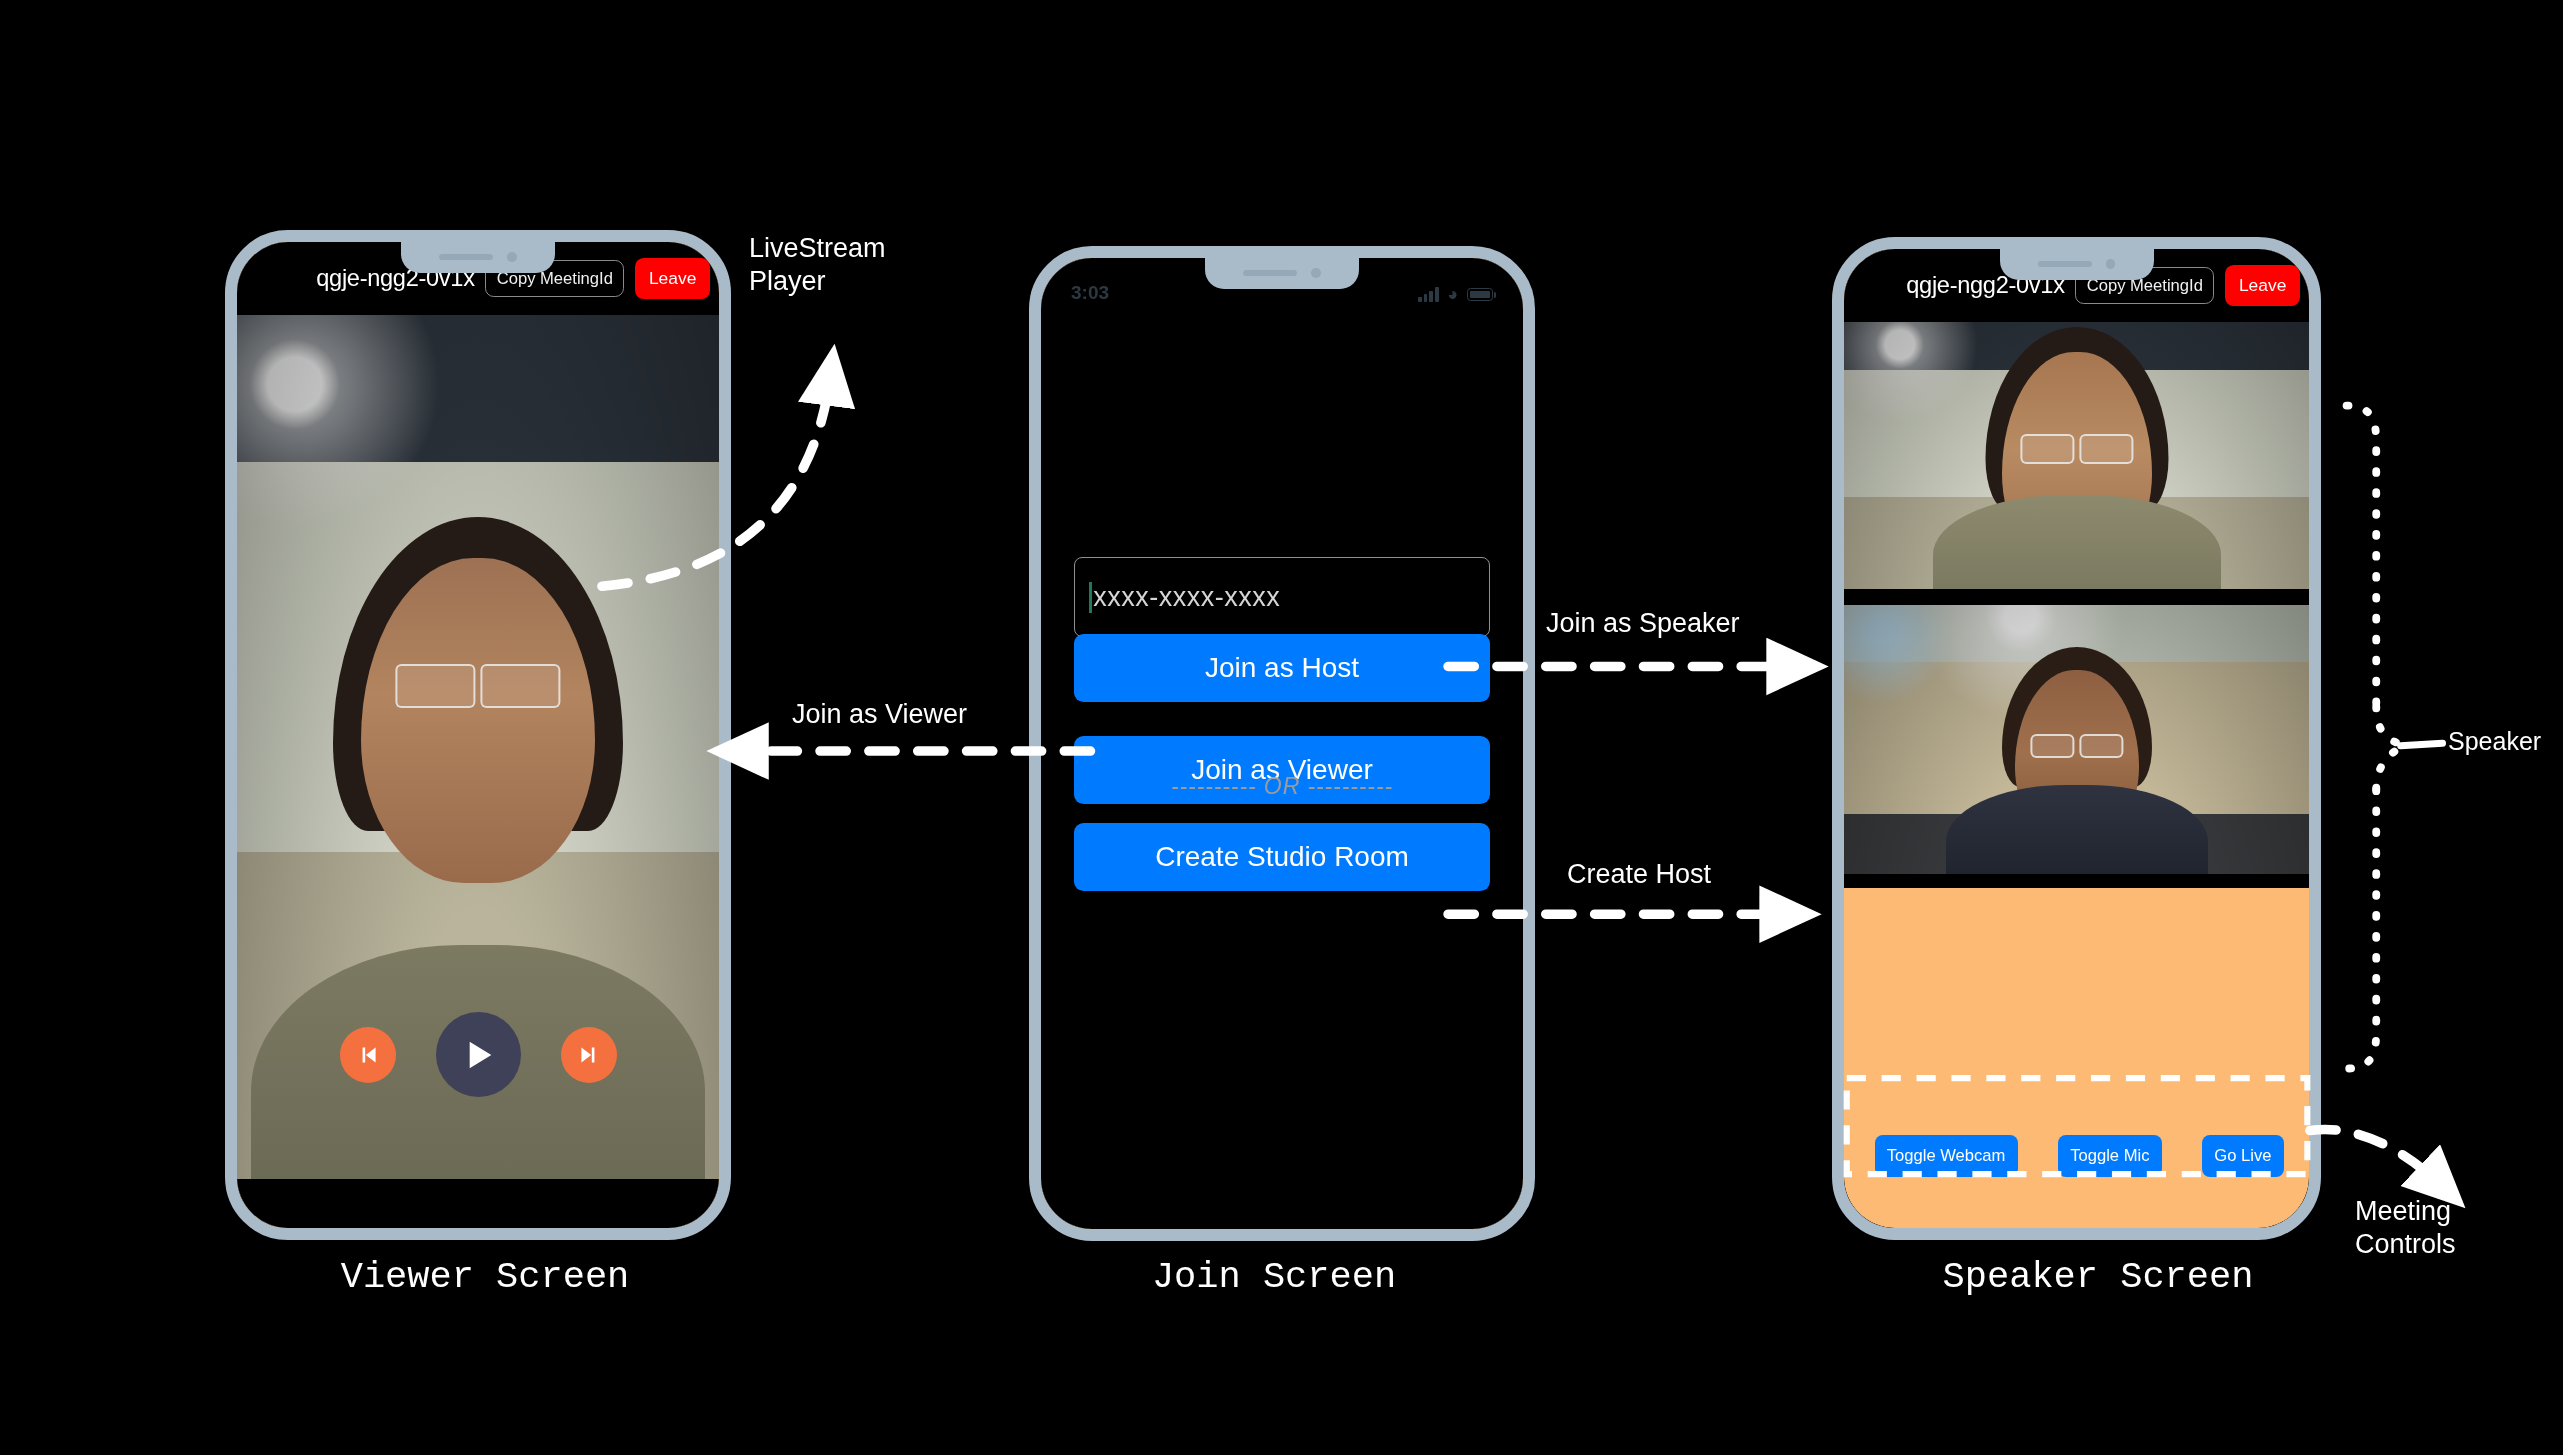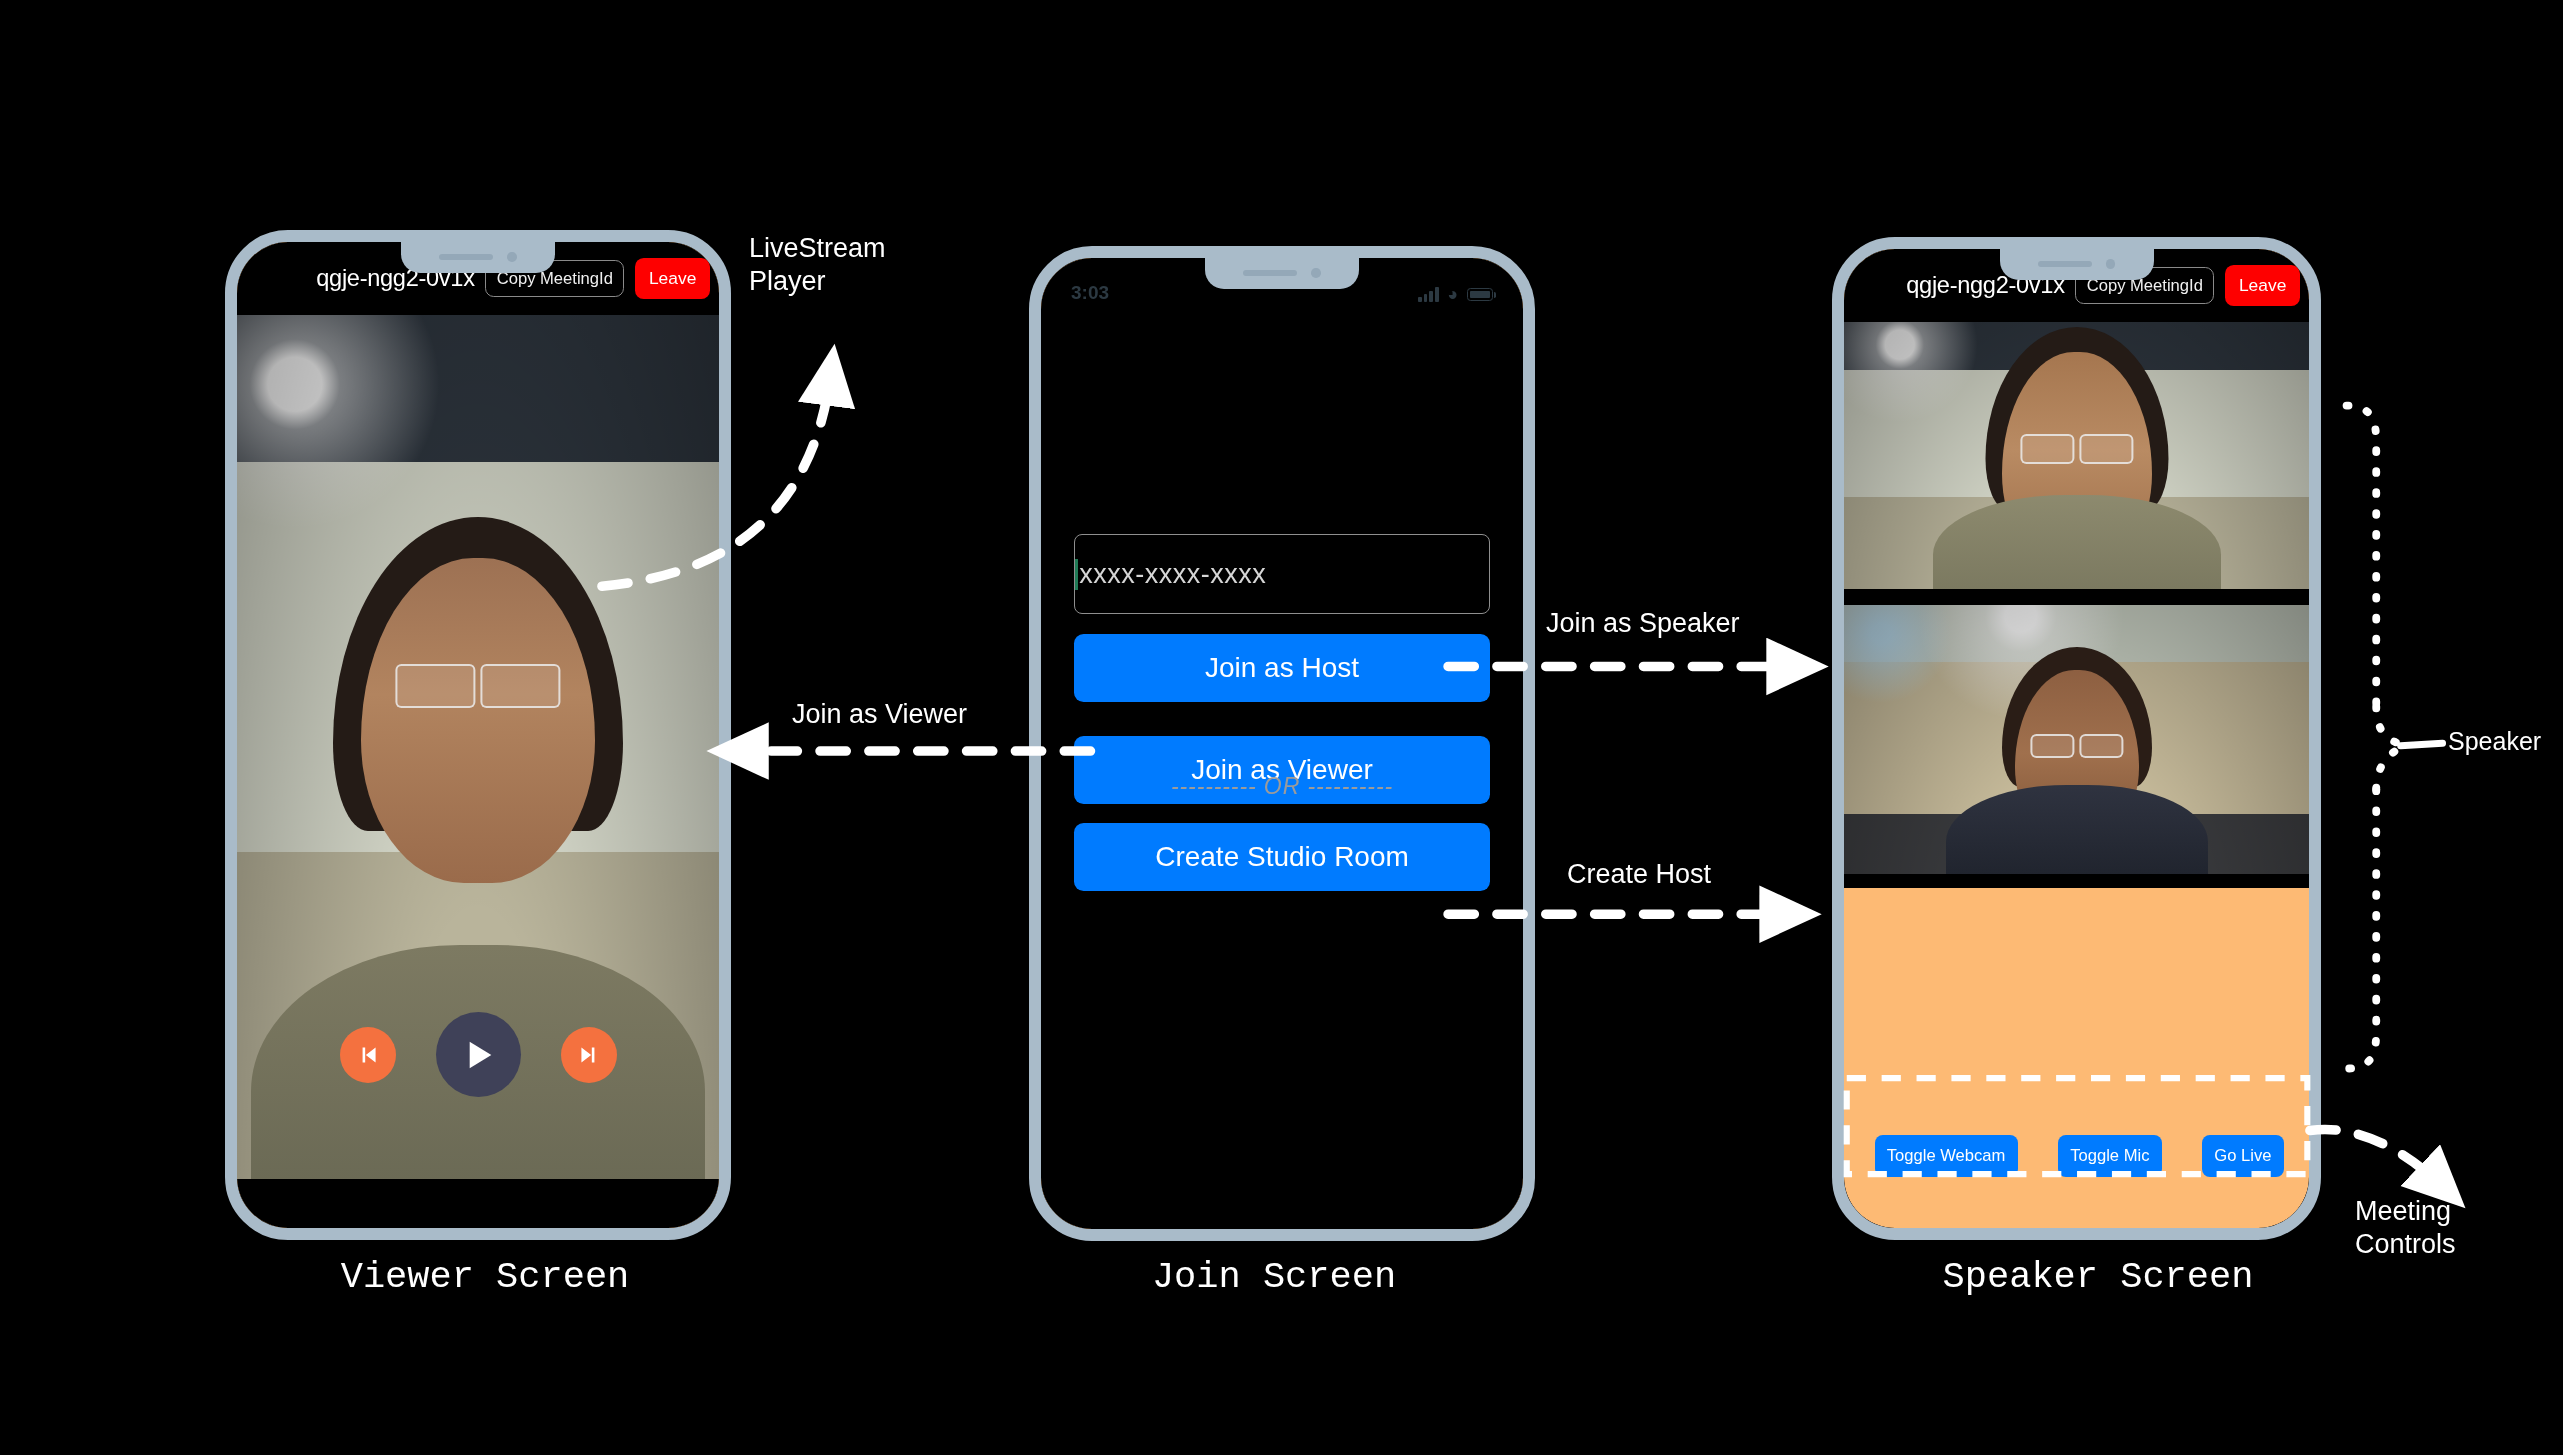--- a/index.html
+++ b/index.html
@@ -133,23 +133,23 @@
   }
   .sb-batt::before {
     content:""; position:absolute; inset: 1.7px; background:#2c3942; border-radius:0.9px;
   }
   .sb-batt::after {
     content:""; position:absolute; right:-4.4px; top:3.5px; width:2.6px; height:6.1px;
     background:#2c3942; border-radius:0 1.7px 1.7px 0;
   }
 
   .meeting-input {
-    position: absolute; left: 33px; right: 33px; top: 276px; height: 80px;
+    position: absolute; left: 33px; right: 33px; top: 299px; height: 80px;
     background: #000; border: 1.7px solid #8f8f8f; border-radius: 8px;
-    display: flex; align-items: center; 
+    display: flex; align-items: center; padding-left: 14px;
   }
   .caret { width: 2.6px; height: 31px; background: #1f7a55; margin-right: 1.7px; }
   .placeholder { color: #d6d6d6; font-size: 27px; letter-spacing: 0.5px; }
 
   .jbtn {
     position: absolute; left: 33px; right: 33px; height: 68px;
     background: #007bff; color: #fff; border: none; border-radius: 9.6px;
     font-size: 28px; font-family: "Liberation Sans", sans-serif;
     display: flex; align-items: center; justify-content: center;
   }

